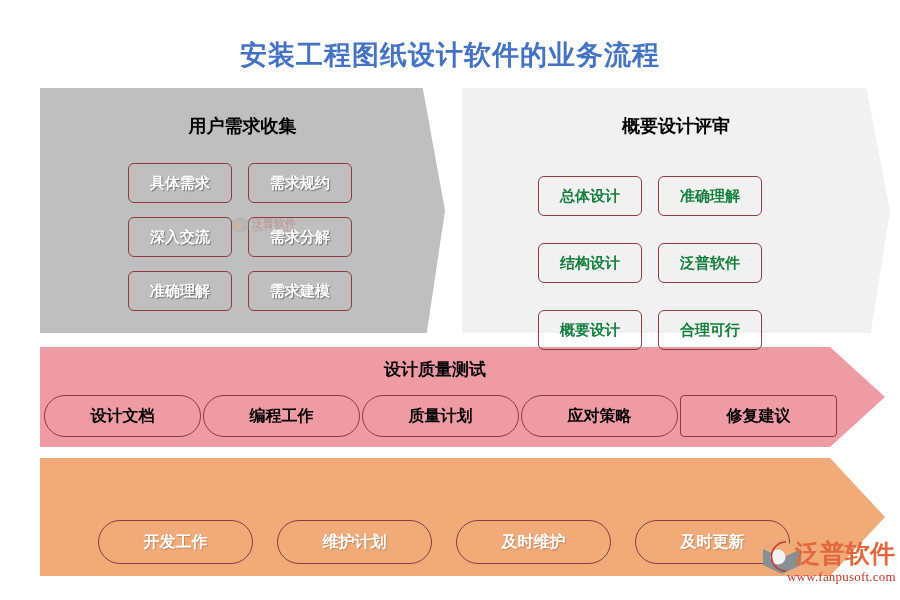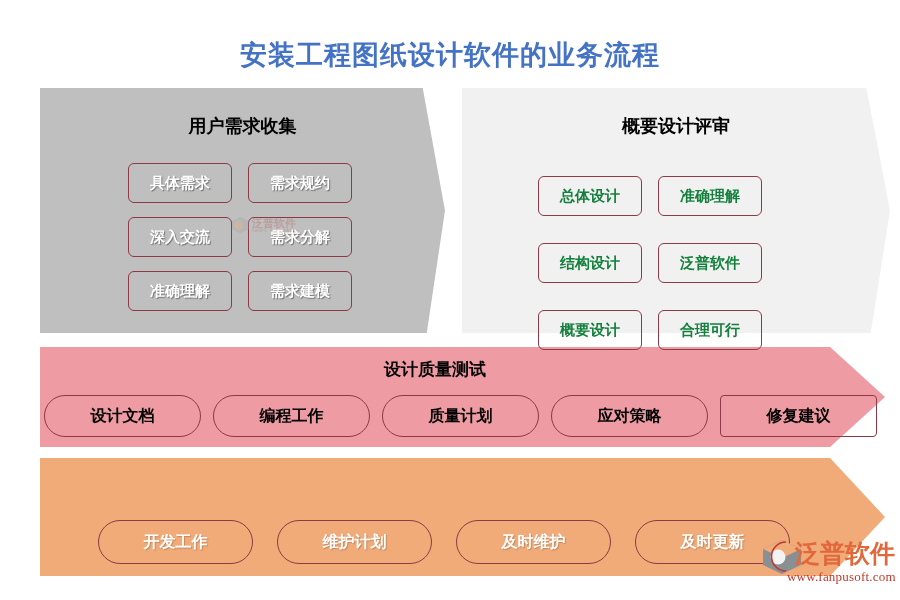--- a/index.html
+++ b/index.html
@@ -153,21 +153,21 @@
   
   #band-testing {
     top: 347px;
     height: 100px;
   }
   #band-testing .band-bg { background: #ef9ba4; }
   #band-testing .band-title { color: #000000; }
   #band-testing .band-items {
     top: 48px;
     left: 4px;
-    gap: 12px;
+    gap: 2px;
   }
   #band-testing .band-item {
     width: 157px;
     height: 42px;
     border-radius: 34px;
     color: #000000;
   }
   #band-testing .band-item.squared { border-radius: 4px; }
 
   

